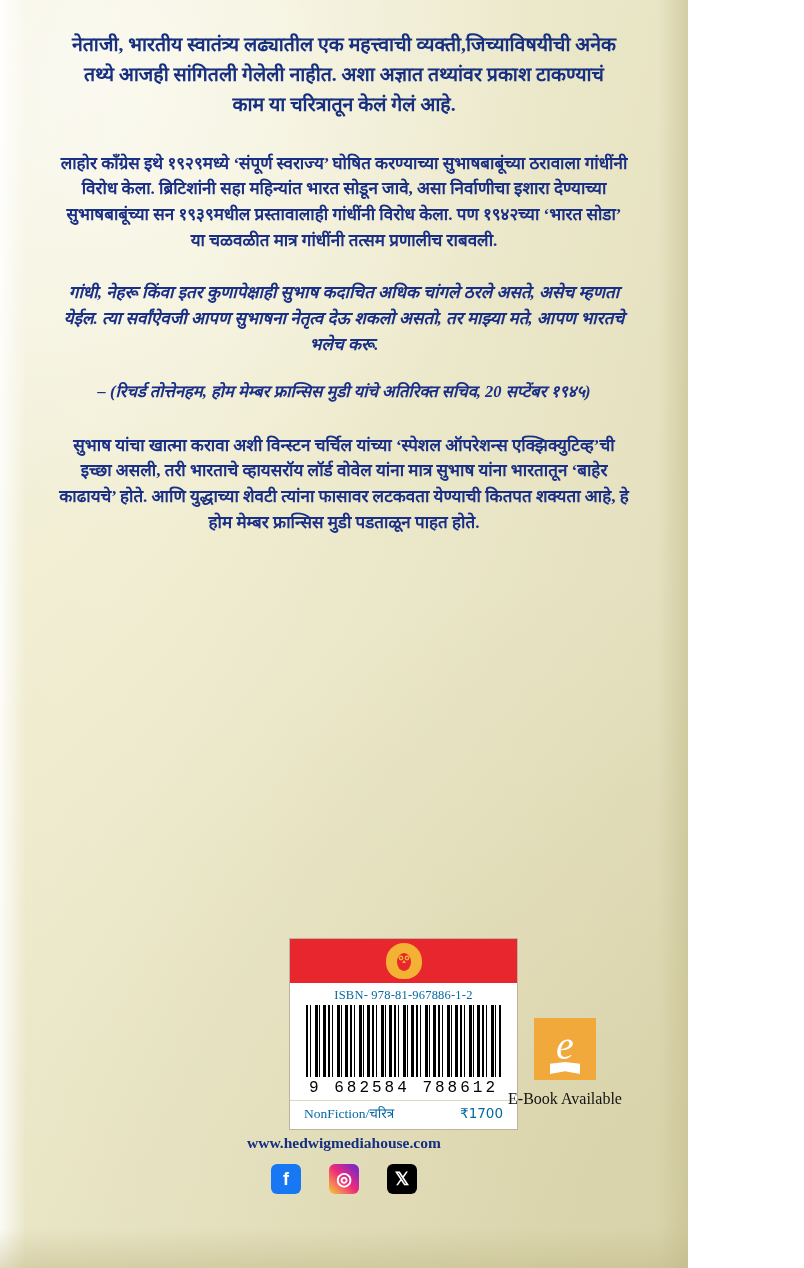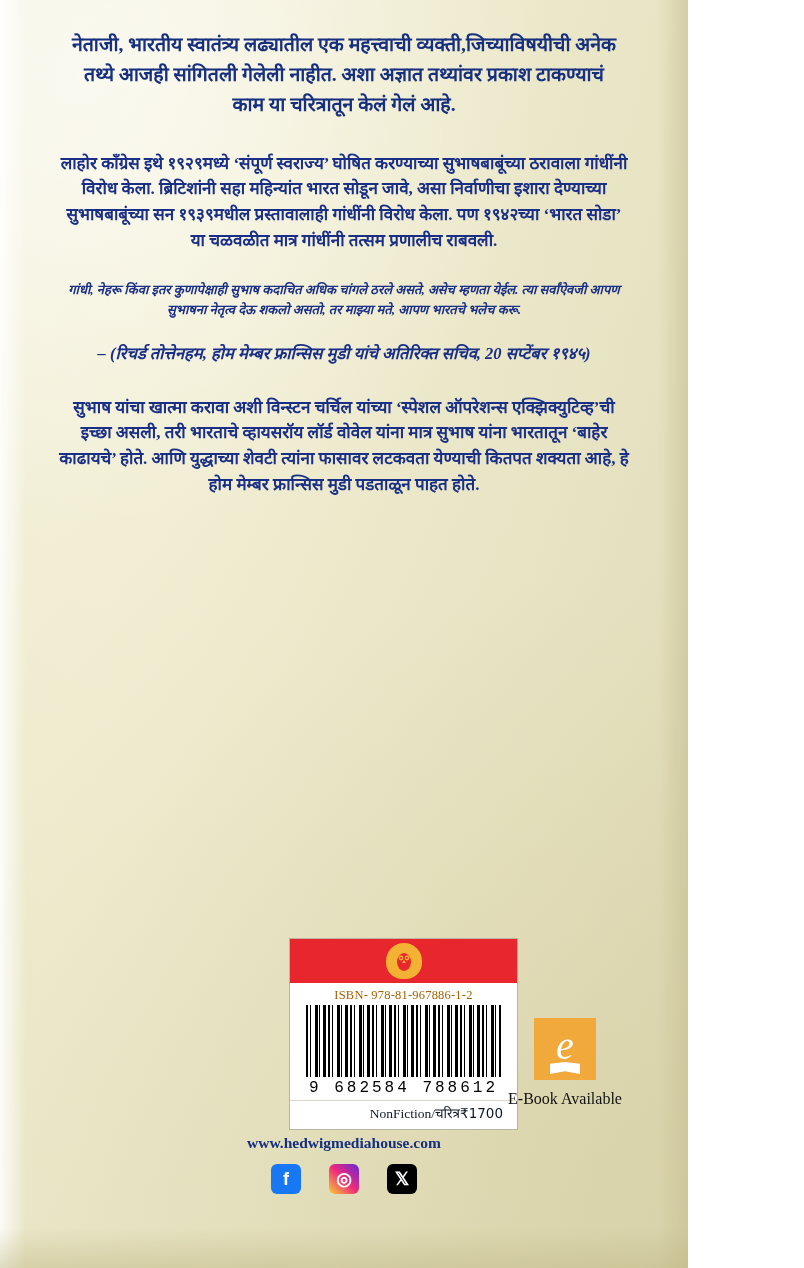--- a/index.html
+++ b/index.html
@@ -72,21 +72,21 @@
     margin-bottom: 30px;
     padding: 0 10px;
   }
   .para.body {
     font-size: 17px;
     font-weight: bold;
     color: #1a2f86;
     margin-bottom: 26px;
   }
   .para.italic {
-    font-size: 13px;
+    font-size: 17px;
     font-weight: bold;
     font-style: italic;
     color: #1a2f86;
   }
   .para.attrib {
     font-size: 16.5px;
     font-weight: bold;
     font-style: italic;
     color: #1a2f86;
     margin-bottom: 28px;
@@ -125,21 +125,21 @@
     border-radius: 50% 50% 45% 45%;
     display: flex;
     align-items: center;
     justify-content: center;
   }
   .owl svg { display: block; }
   .isbn-text {
     text-align: center;
     font-family: "Liberation Serif", serif;
     font-size: 12.5px;
-    color: #a16207;
+    color: #0369a1;
     padding: 5px 0 2px 0;
     letter-spacing: 0.2px;
   }
   .bars {
     height: 72px;
     margin: 0 16px;
     background-image: repeating-linear-gradient(
       to right,
       #000 0px, #000 2px, #fff 2px, #fff 4px,
       #000 4px, #000 5px, #fff 5px, #fff 9px,
@@ -151,26 +151,26 @@
   .barnum {
     text-align: center;
     font-family: "Liberation Mono", monospace;
     font-size: 16px;
     letter-spacing: 3px;
     color: #000;
     padding: 2px 0 3px 0;
   }
   .price-row {
     display: flex;
-    justify-content: flex-end;
+    justify-content: space-between;
     align-items: center;
     padding: 3px 14px 7px 14px;
     font-family: "Liberation Serif", serif;
     font-size: 13.5px;
-    color: #0f172a;
+    color: #0369a1;
     border-top: 1px solid #ddd6c4;
   }
 
   .website {
     position: absolute;
     left: 0; right: 0;
     top: 196px;
     text-align: center;
     font-family: "Liberation Serif", serif;
     font-weight: bold;

